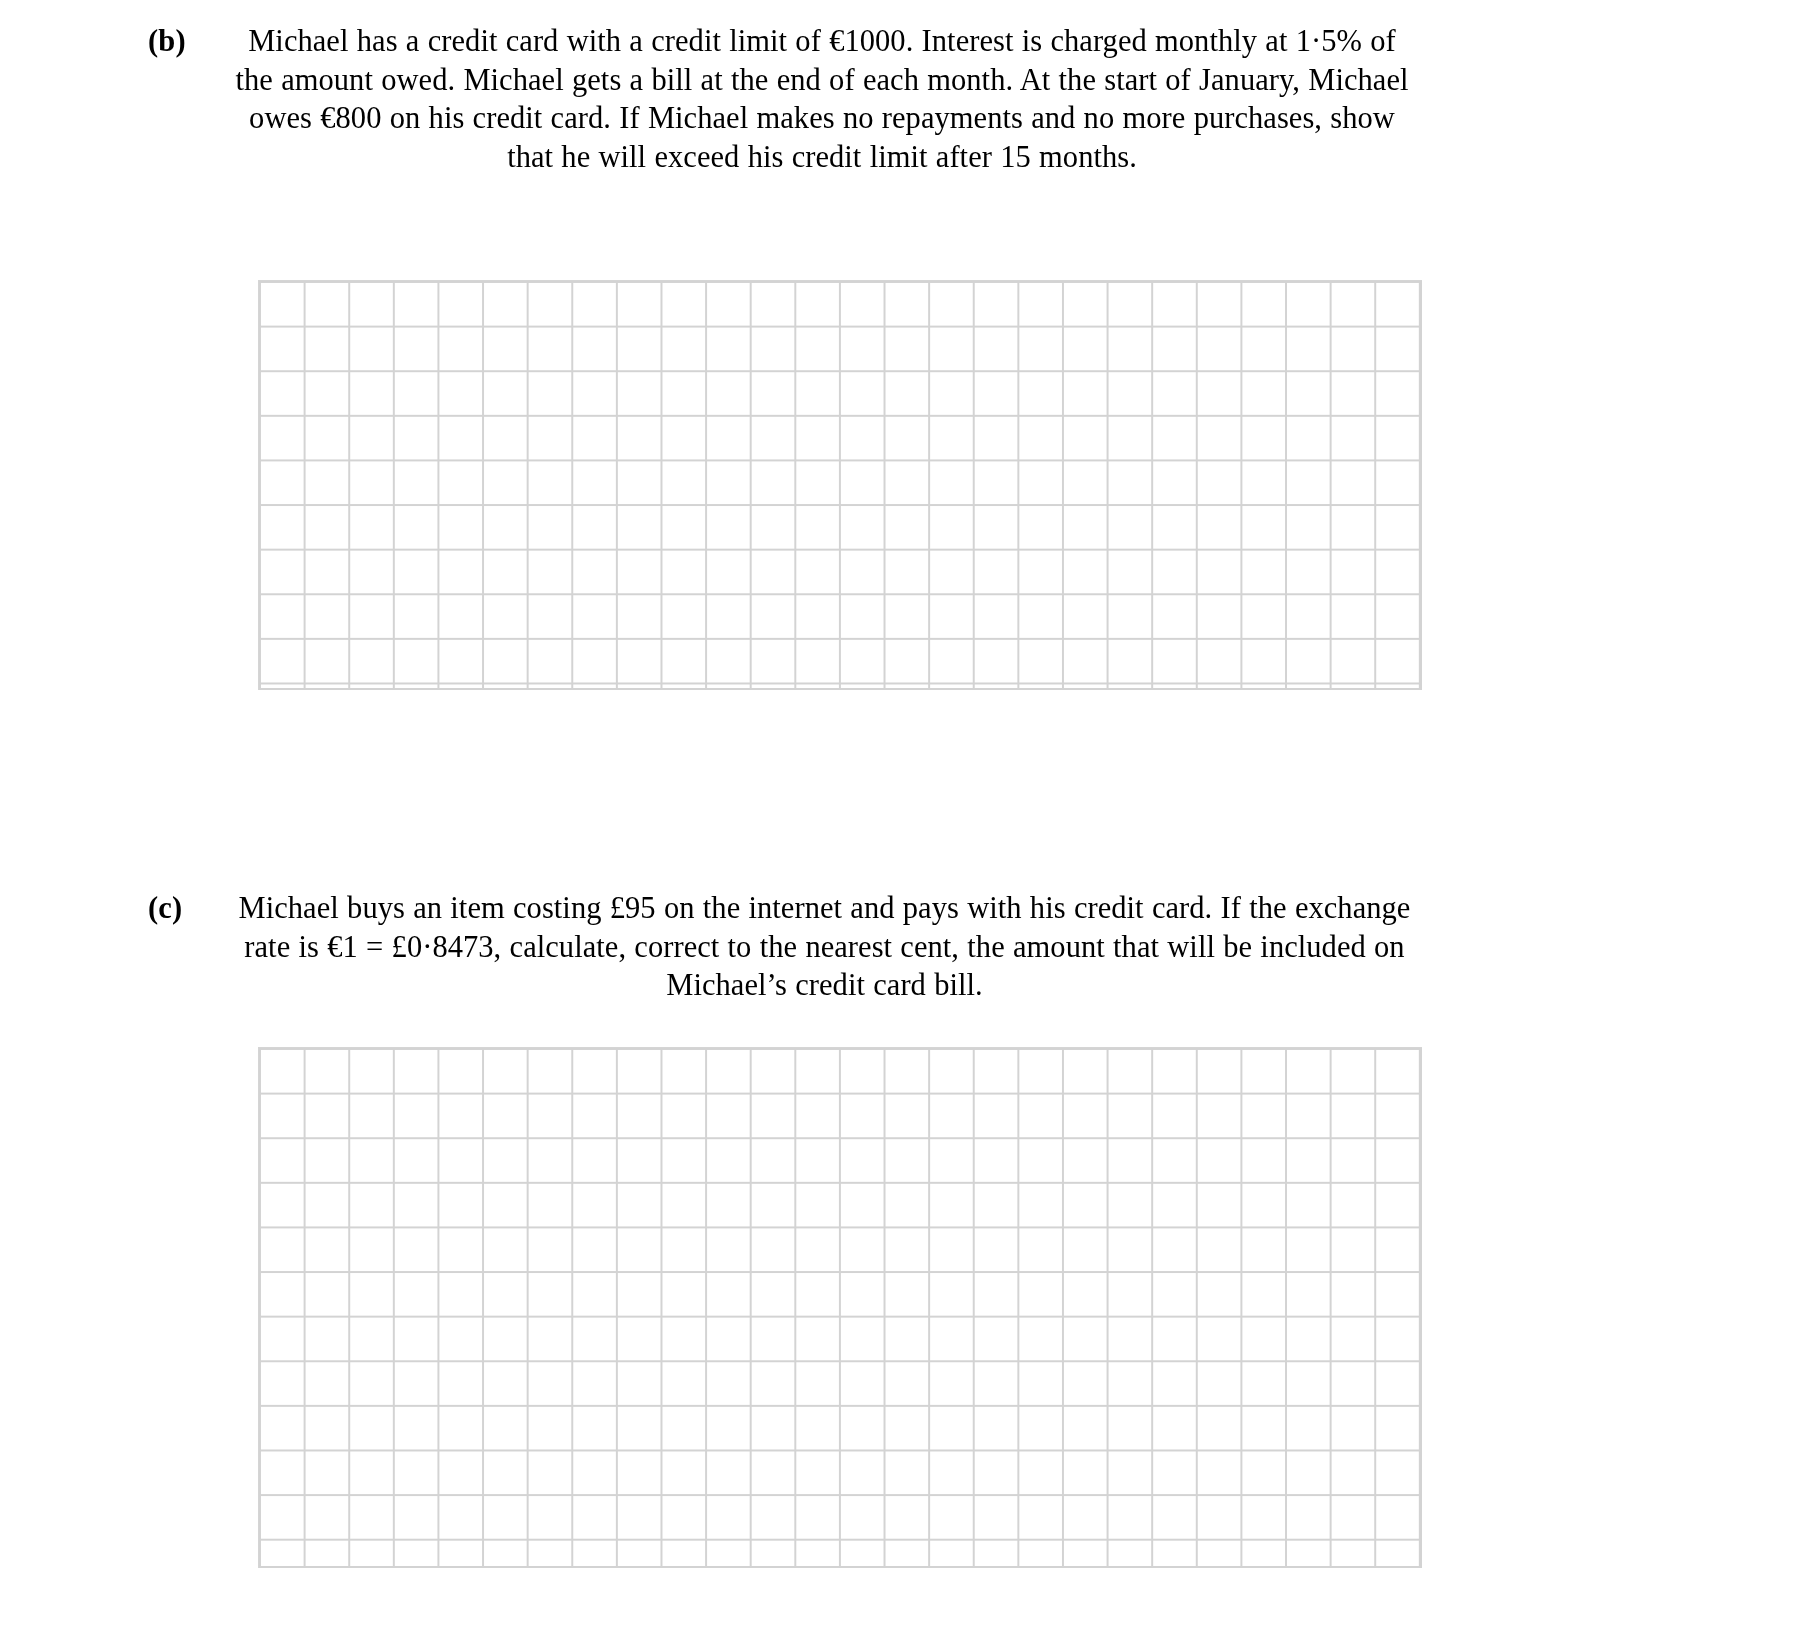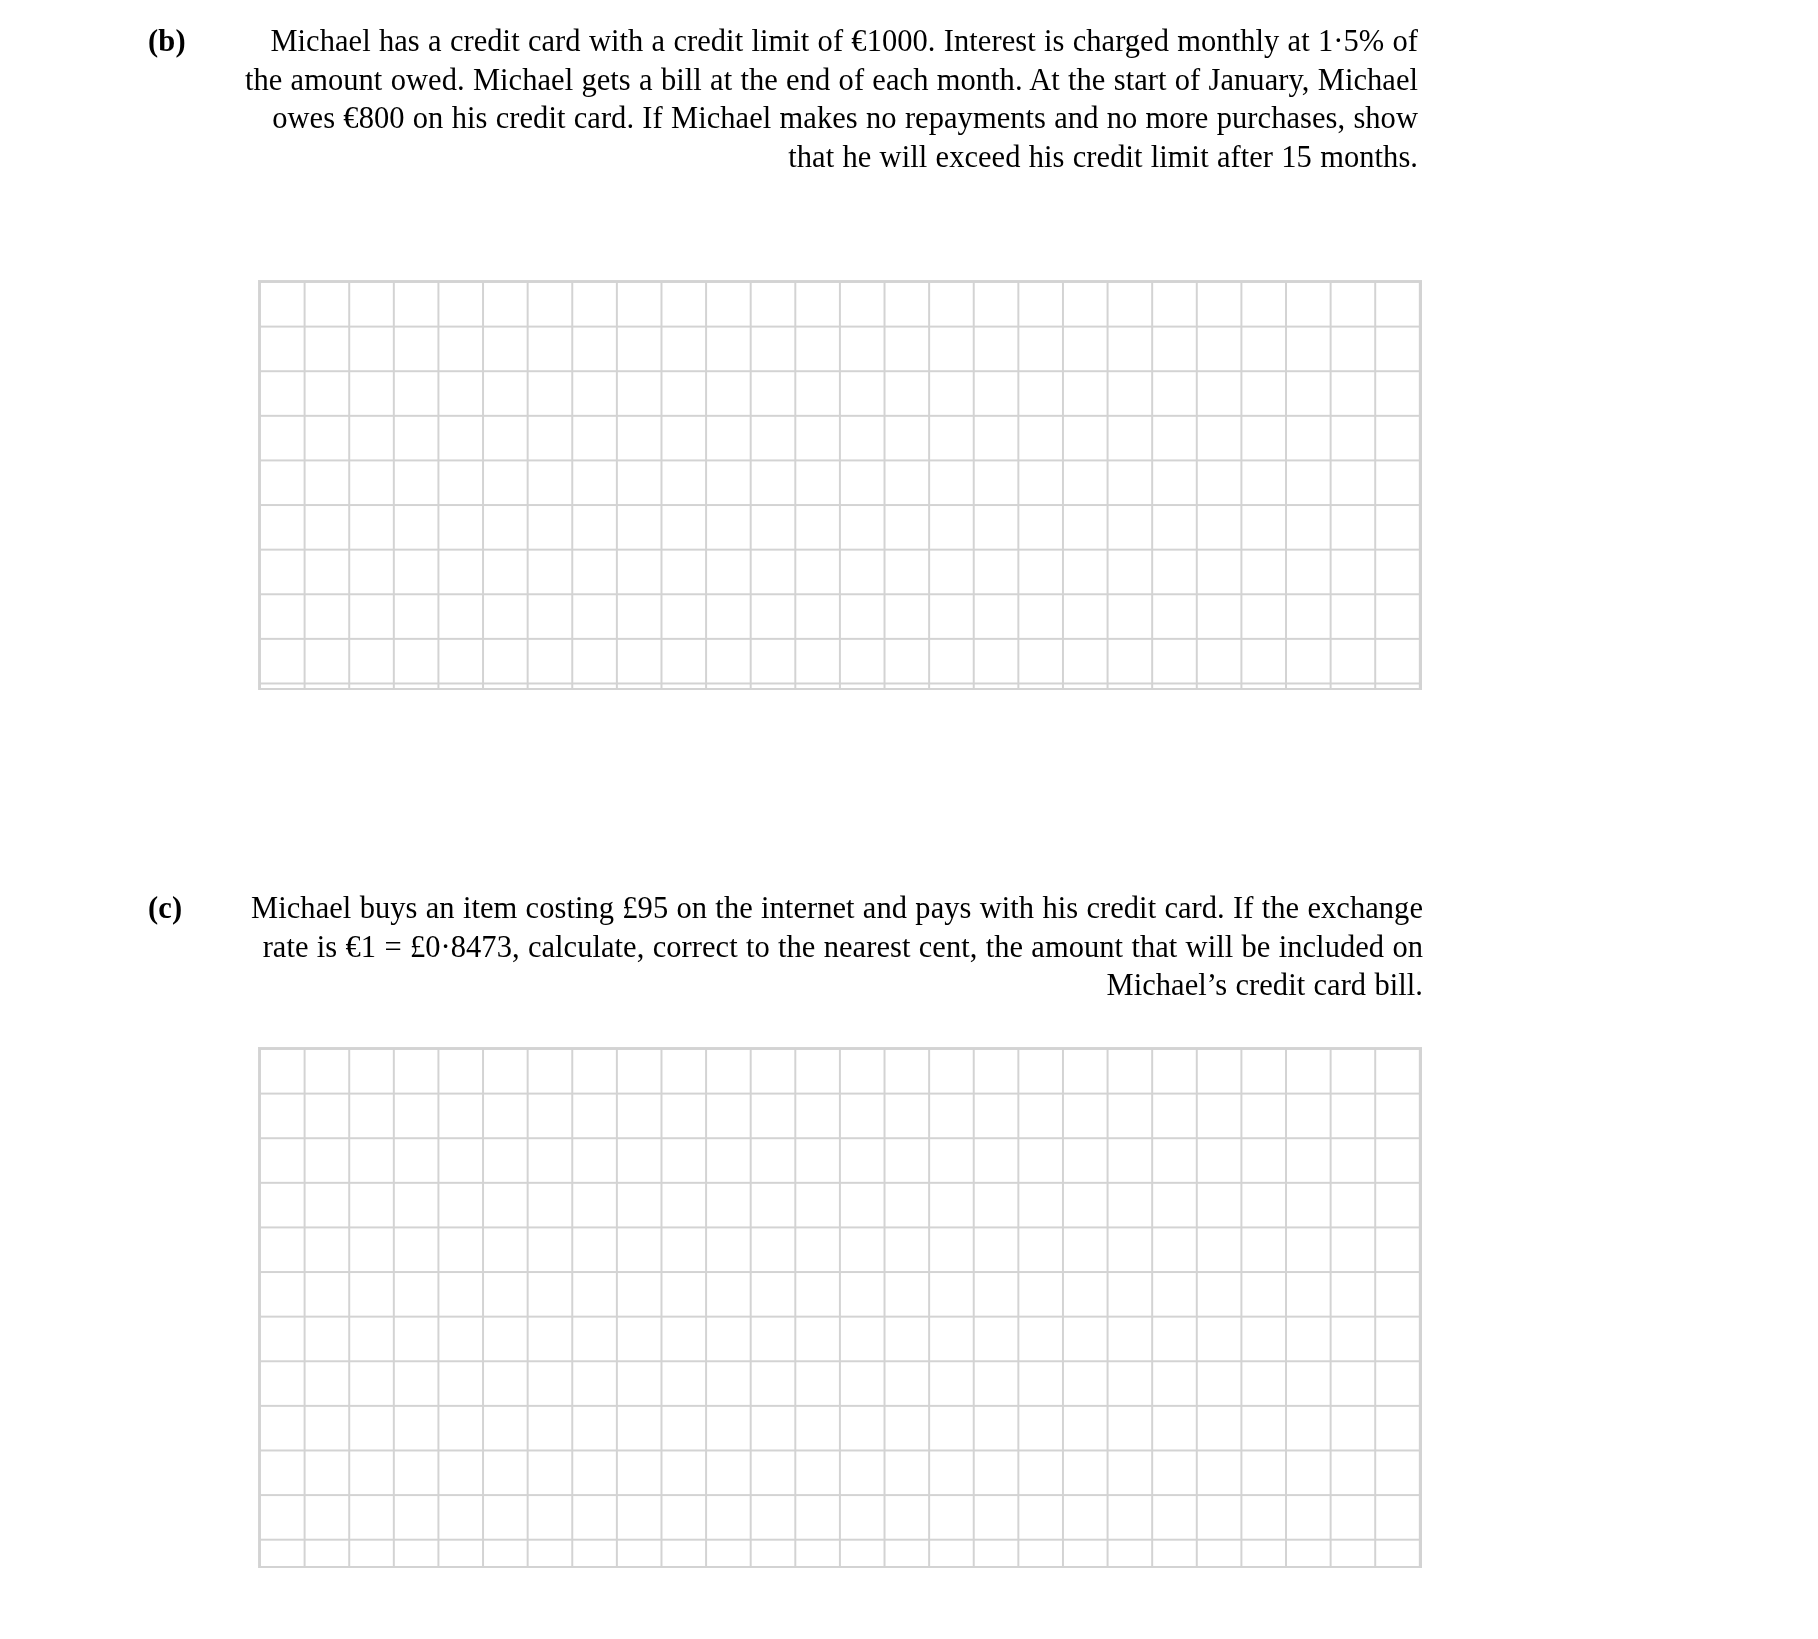--- a/index.html
+++ b/index.html
@@ -34,21 +34,21 @@
     font-weight: bold;
     font-size: 30.5px;
     line-height: 38.5px;
     letter-spacing: 0.2px;
   }
 
   .part-text {
     flex: 1 1 auto;
     font-size: 30.5px;
     line-height: 38.6px;
-    text-align: right;
+    text-align: center;
     white-space: pre-line;
     letter-spacing: 0.05px;
     word-spacing: 0.6px;
   }
 
   #part-b {
     left: 148px;
     top: 22px;
     width: 1270px;
   }

